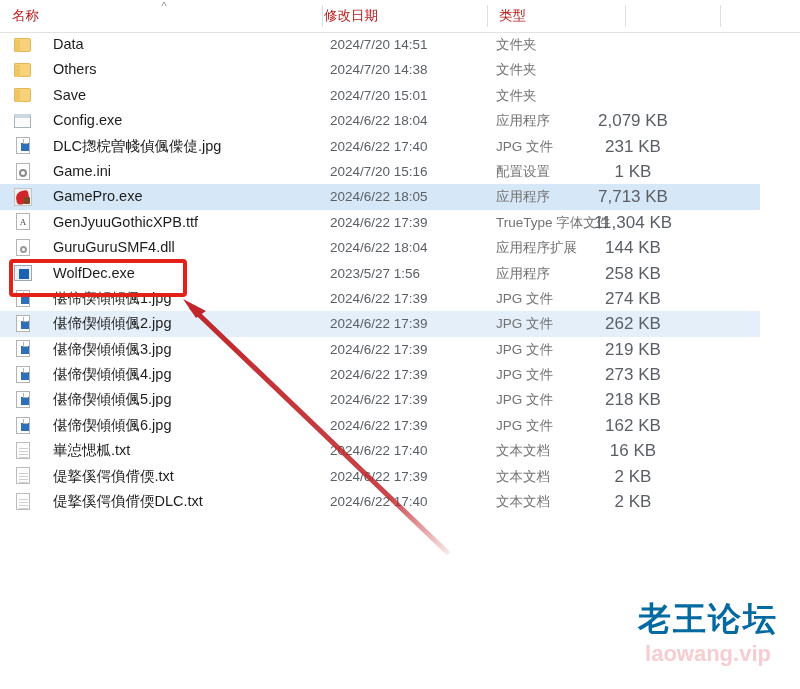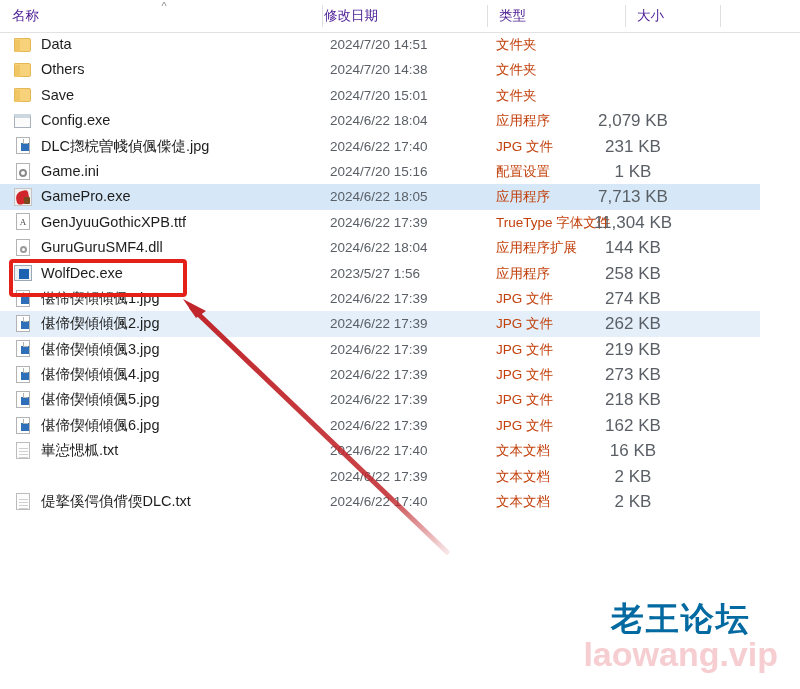--- a/index.html
+++ b/index.html
@@ -23,21 +23,21 @@
     width: 800px; height: 32px;
     background: #ffffff;
     border-bottom: 1px solid #e2e2e2;
   }
   .col-head {
     position: absolute;
     top: 0;
     height: 32px;
     line-height: 32px;
     font-size: 13.5px;
-    color: #4c1d95;
+    color: #b91c1c;
     padding-left: 12px;
     box-sizing: border-box;
     white-space: nowrap;
   }
   .col-divider {
     position: absolute;
     top: 5px;
     width: 1px;
     height: 22px;
     background: #dfdfdf;
@@ -74,38 +74,38 @@
     position: absolute;
     left: 14px; top: 0;
     height: 25.4px;
     line-height: 25.4px;
     display: flex;
     align-items: center;
     font-size: 14.5px;
     color: #1d1d1d;
     white-space: nowrap;
   }
-  .cell-name .label { margin-left: 9px; }
+  .cell-name .label { margin-left: 21px; }
 
   .cell-date {
     position: absolute;
     left: 330px; top: 0;
     height: 25.4px;
     line-height: 25.4px;
     font-size: 13.5px;
     color: #5a5f66;
     white-space: nowrap;
   }
   .cell-type {
     position: absolute;
     left: 496px; top: 0;
     height: 25.4px;
     line-height: 25.4px;
     font-size: 13.5px;
-    color: #c2410c;
+    color: #737373;
     white-space: nowrap;
   }
   .cell-size {
     position: absolute;
     left: 578px; top: 0;
     width: 110px;
     height: 25.4px;
     line-height: 25.4px;
     font-size: 17px;
     color: #5a5f66;
@@ -305,21 +305,21 @@
   }
   #watermark-cn {
     font-size: 33px;
     font-weight: bold;
     color: #0369a1;
     letter-spacing: 2px;
     line-height: 40px;
     font-family: "DejaVu Sans", sans-serif;
   }
   #watermark-url {
-    font-size: 34px;
+    font-size: 22px;
     font-weight: bold;
     color: #f6cdd0;
     letter-spacing: 0px;
     line-height: 30px;
     font-family: "Liberation Sans", sans-serif;
   }
 </style>
 </head>
 <body>
 
@@ -328,21 +328,20 @@
 
   <div class="col-head" style="left:0px;width:322px;">名称</div>
   <div class="col-divider" style="left:322px;"></div>
 
   <div class="col-head" style="left:312px;width:165px;">修改日期</div>
   <div class="col-divider" style="left:487px;"></div>
 
   <div class="col-head" style="left:487px;width:138px;">类型</div>
   <div class="col-divider" style="left:625px;"></div>
 
-  <div class="col-head" style="left:625px;width:95px;">大小</div>
   <div class="col-divider" style="left:720px;"></div>
 </div>
 
 <div id="file-list">
     <div class="row">
       <div class="cell-name">
         <span class="icon">
           <span class="ico-folder" style="position: absolute;"></span>
         </span>
         <span class="label">Data</span>
@@ -521,20 +520,26 @@
         <span class="icon">
           <span class="ico-txt" style="position: absolute;"></span>
         </span>
         <span class="label">崋惉愢柧.txt</span>
       </div>
       <div class="cell-date">2024/6/22 17:40</div>
       <div class="cell-type">文本文档</div>
       <div class="cell-size">16 KB</div>
     </div>
     <div class="row">
+      <div class="cell-name">
+        <span class="icon">
+          <span class="ico-txt" style="position: absolute;"></span>
+        </span>
+        <span class="label">偍撉傒偔偩偝偄.txt</span>
+      </div>
       <div class="cell-date">2024/6/22 17:39</div>
       <div class="cell-type">文本文档</div>
       <div class="cell-size">2 KB</div>
     </div>
     <div class="row">
       <div class="cell-name">
         <span class="icon">
           <span class="ico-txt" style="position: absolute;"></span>
         </span>
         <span class="label">偍撉傒偔偩偝偄DLC.txt</span>

